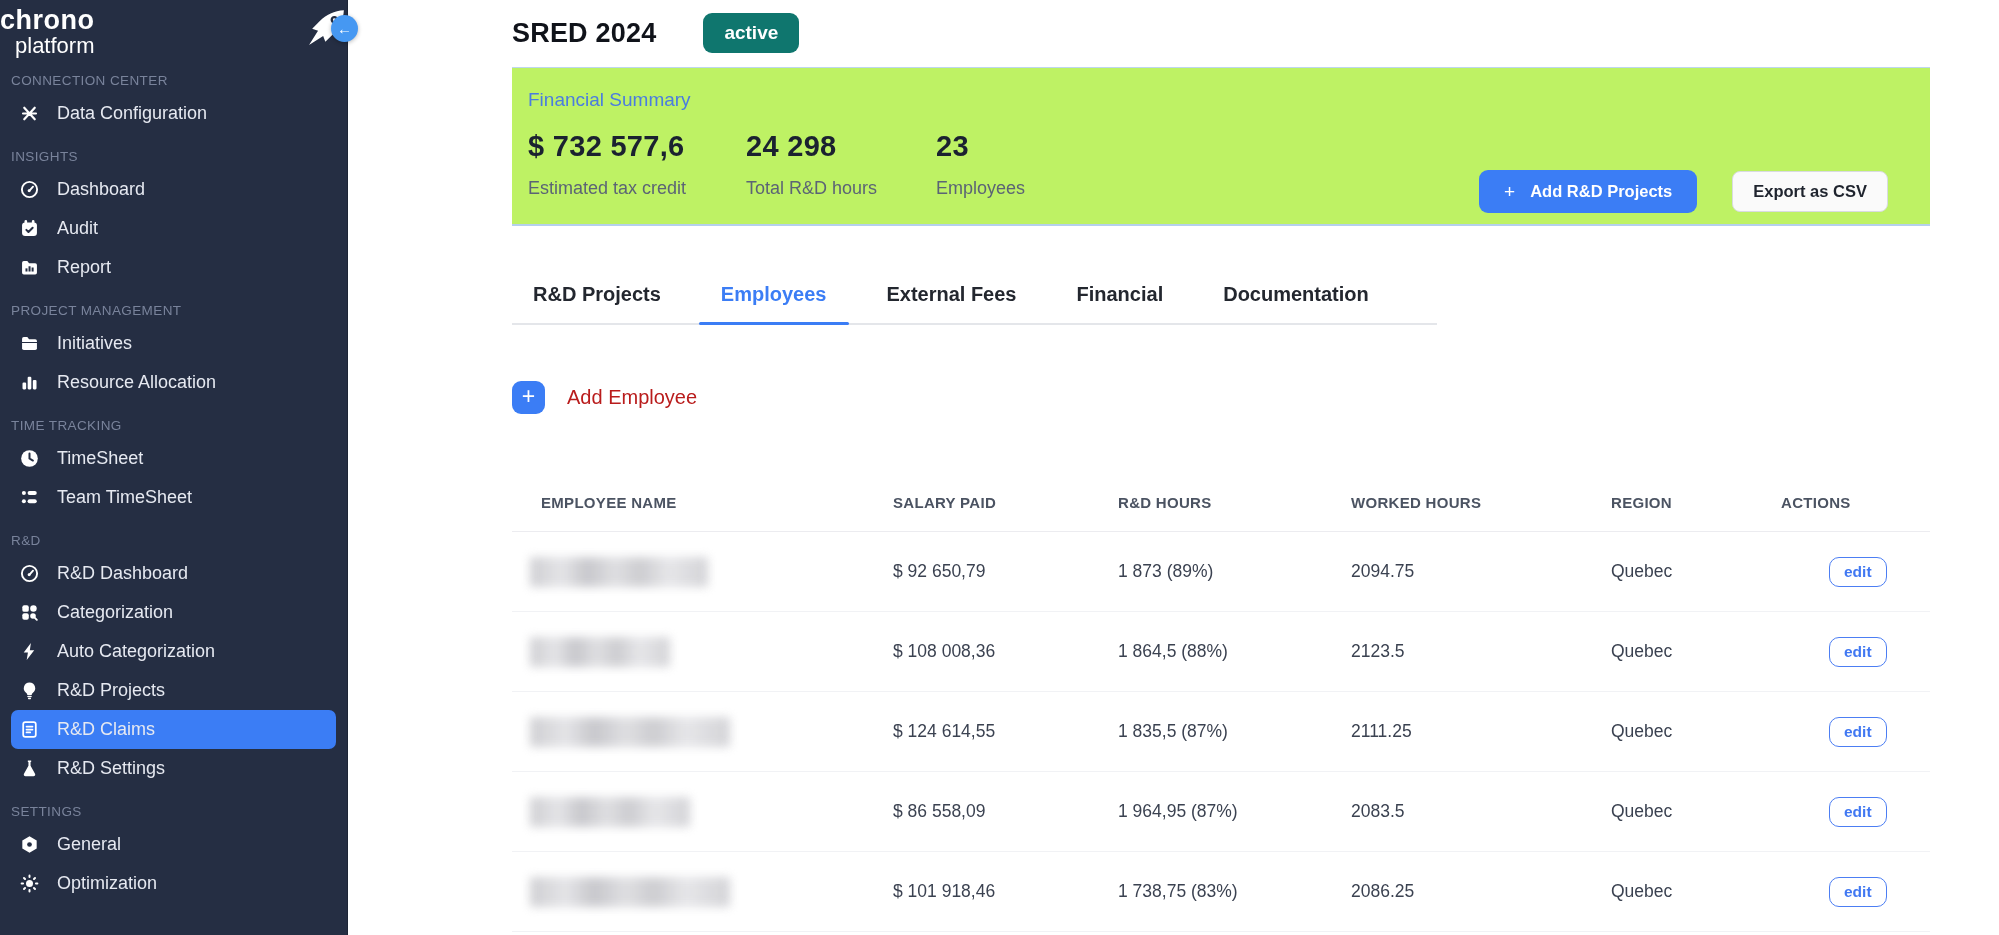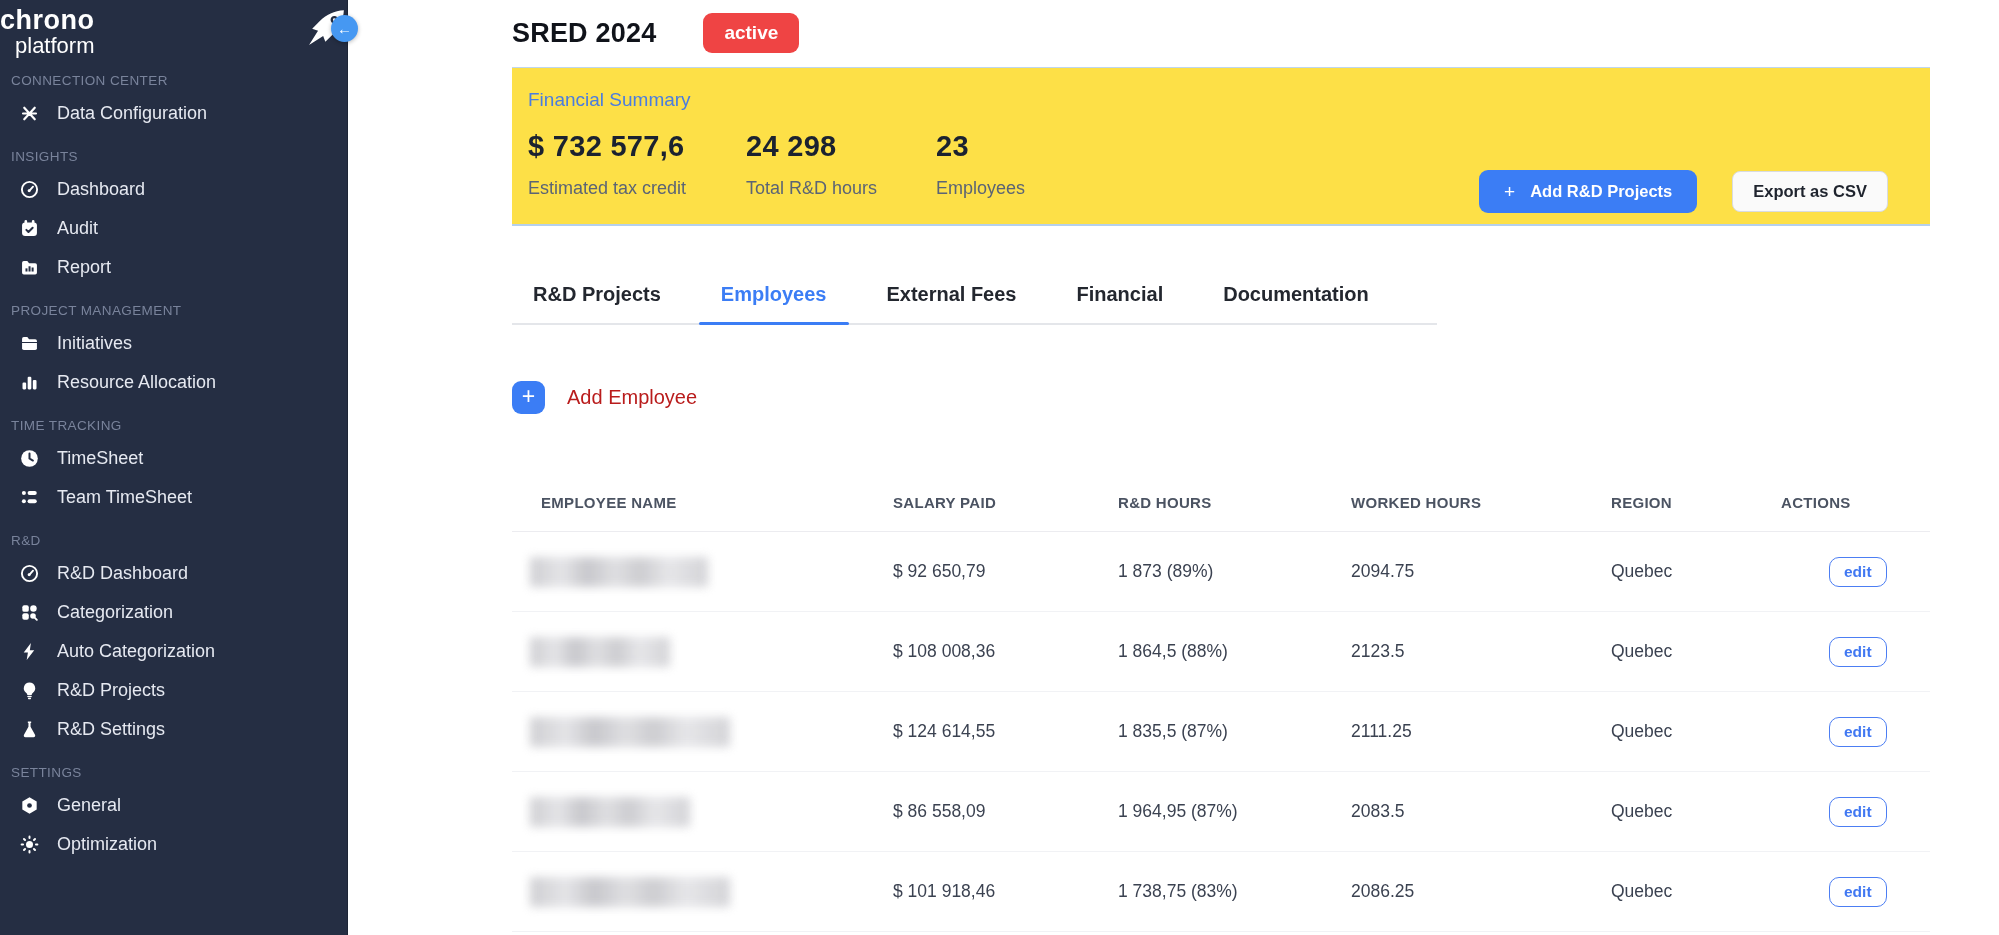--- a/index.html
+++ b/index.html
@@ -19,22 +19,22 @@
   .nav-label{color:#79839b;font-size:13.5px;padding:9px 12px 6px 11px;letter-spacing:.4px;}
   .nav-item{display:flex;align-items:center;gap:17px;height:39px;padding:0 12px 0 19px;font-size:18px;color:#e6e9f1;cursor:pointer;}
   .nav-item.selected{background:#3b7df5;border-radius:7px;margin:0 11px;padding-left:8px;}
   .nav-icon{width:21px;height:21px;display:flex;align-items:center;justify-content:center;flex:0 0 21px;}
   .nav-icon svg{display:block;}
   .collapse-btn{position:absolute;left:331px;top:15px;width:27px;height:27px;border-radius:50%;background:#4698f2;color:#fff;border:none;display:flex;align-items:center;justify-content:center;font-size:15px;font-family:inherit;cursor:pointer;box-shadow:0 1px 4px rgba(0,0,0,.28);z-index:5;}
   
   .main{position:absolute;left:349px;top:0;right:0;bottom:0;padding:0 69px 0 163px;background:#fff;}
   .page-header{display:flex;align-items:center;gap:47px;margin-top:11px;height:44px;}
   .page-title{font-size:27px;font-weight:bold;color:#10131a;letter-spacing:.2px;}
-  .badge{background:#ef4444;color:#fff;font-weight:bold;font-size:19px;padding:9px 21px;border-radius:9px;}
-  .fin-card{margin-top:12px;height:159px;background:#fde047;border-top:1px solid #bed6ef;border-bottom:2px solid #b5d0ec;position:relative;padding:21px 0 0 16px;}
+  .badge{background:#0f766e;color:#fff;font-weight:bold;font-size:19px;padding:9px 21px;border-radius:9px;}
+  .fin-card{margin-top:12px;height:159px;background:#bef264;border-top:1px solid #bed6ef;border-bottom:2px solid #b5d0ec;position:relative;padding:21px 0 0 16px;}
   .fin-title{color:#4a7ce0;font-size:19px;}
   .fin-stats{display:flex;margin-top:19px;}
   .stat:nth-child(1){width:218px;}
   .stat:nth-child(2){width:190px;}
   .stat-value{font-size:29px;font-weight:bold;color:#1b2230;letter-spacing:.3px;}
   .stat-label{margin-top:15px;font-size:18px;color:#5b6475;}
   .fin-actions{position:absolute;right:42px;top:102px;display:flex;gap:35px;align-items:center;}
   .btn-primary{height:43px;background:#3b7df5;color:#fff;border:none;border-radius:9px;font-size:16.5px;font-weight:bold;padding:0 25px;display:flex;align-items:center;gap:15px;font-family:inherit;cursor:pointer;}
   .btn-primary .plus{font-size:19px;font-weight:400;}
   .btn-secondary{height:41px;background:#fafafa;border:1px solid #d8dbe0;border-radius:8px;color:#1f242e;font-weight:bold;font-size:16.5px;padding:0 20px;font-family:inherit;cursor:pointer;}
@@ -197,20 +197,29 @@
         <div class="nav-item">
           <span class="nav-icon">
             <svg viewBox="0 0 24 24" width="21" height="21">
               <path d="M12 2.8a6.6 6.6 0 00-3.7 12c.7.5 1.2 1.3 1.2 2.2h5c0-.9.5-1.7 1.2-2.2a6.6 6.6 0 00-3.7-12z" fill="#fff"></path>
               <rect x="9.4" y="18" width="5.2" height="1.8" rx=".9" fill="#fff"></rect>
               <rect x="10.2" y="20.4" width="3.6" height="1.6" rx=".8" fill="#fff"></rect>
             </svg>
           </span>
           <span>R&amp;D Projects</span>
         </div>
+        <div class="nav-item selected">
+          <span class="nav-icon">
+            <svg viewBox="0 0 24 24" width="21" height="21">
+              <rect x="4.8" y="3.6" width="14.4" height="16.8" rx="2.4" fill="none" stroke="#fff" stroke-width="2"></rect>
+              <path d="M8.6 8.6h6.8M8.6 12h6.8M8.6 15.4h4.2" stroke="#fff" stroke-width="2" stroke-linecap="round"></path>
+            </svg>
+          </span>
+          <span>R&amp;D Claims</span>
+        </div>
         <div class="nav-item">
           <span class="nav-icon">
             <svg viewBox="0 0 24 24" width="21" height="21">
               <path d="M10.1 2.8h3.8v1.8h-.7v4.3l5.1 9.1c.7 1.3-.2 2.9-1.7 2.9H7.4c-1.5 0-2.4-1.6-1.7-2.9l5.1-9.1V4.6h-.7z" fill="#fff"></path>
             </svg>
           </span>
           <span>R&amp;D Settings</span>
         </div>
       </div>
       <div class="nav-section">

